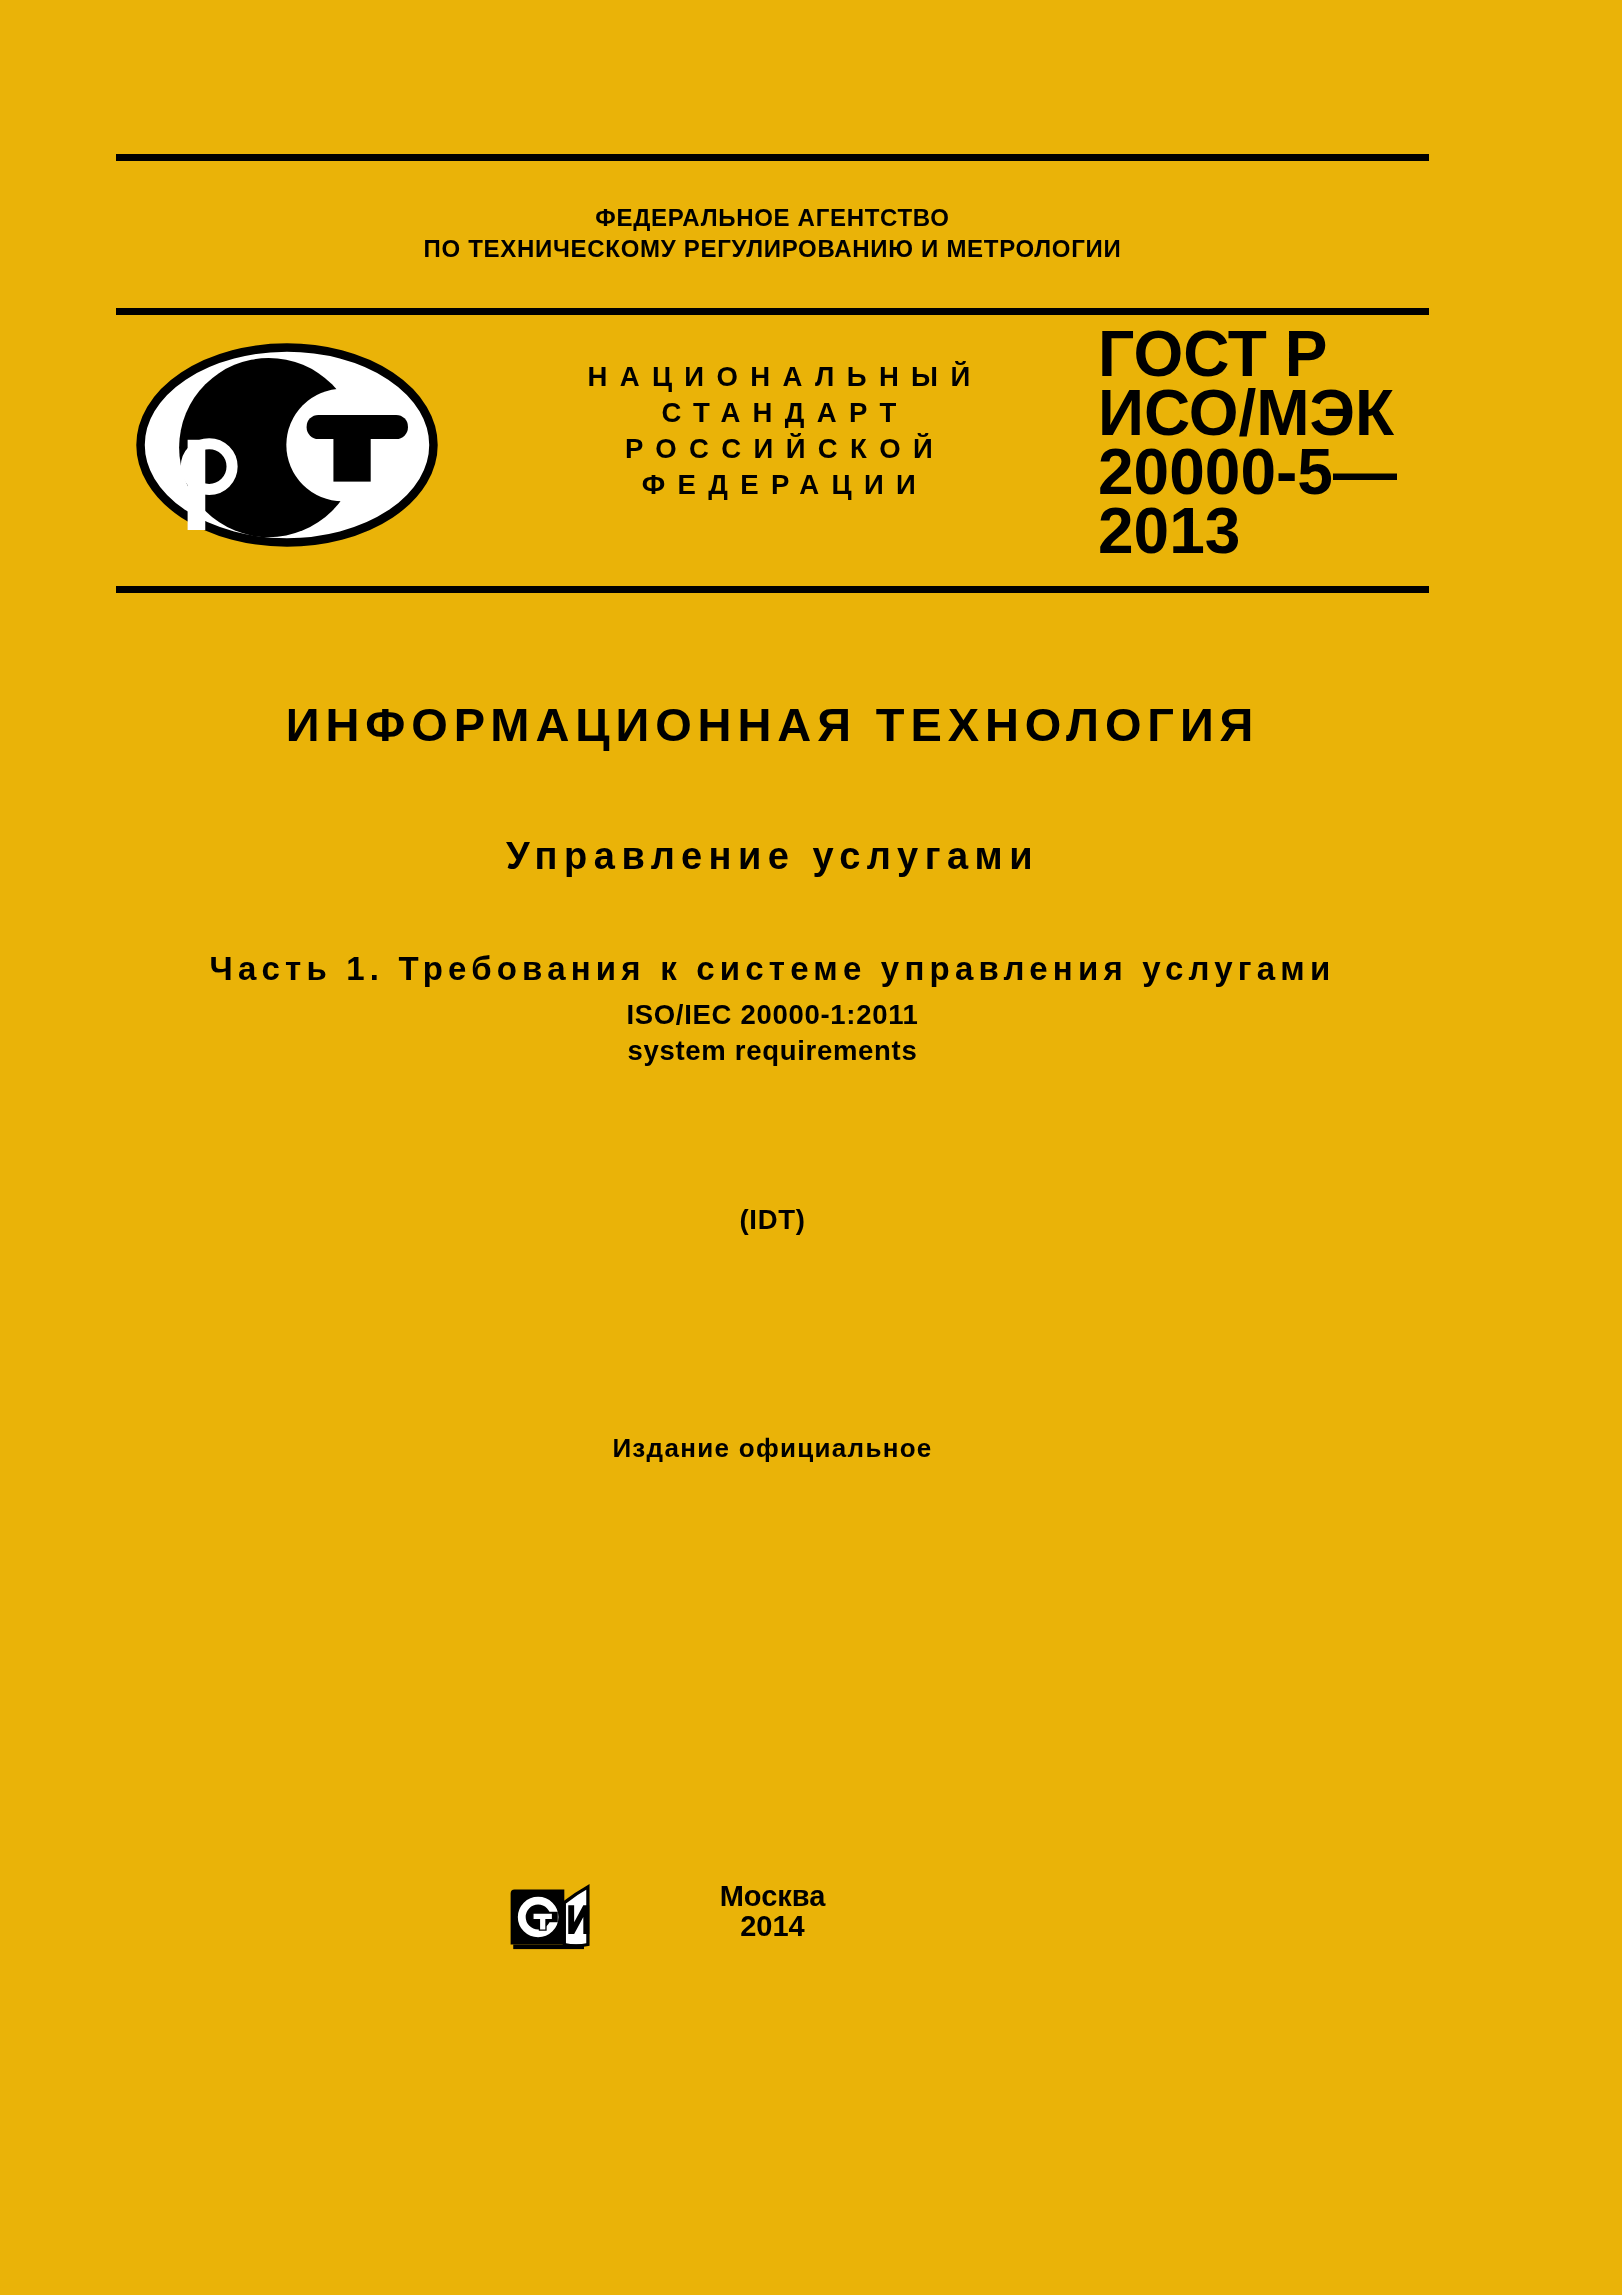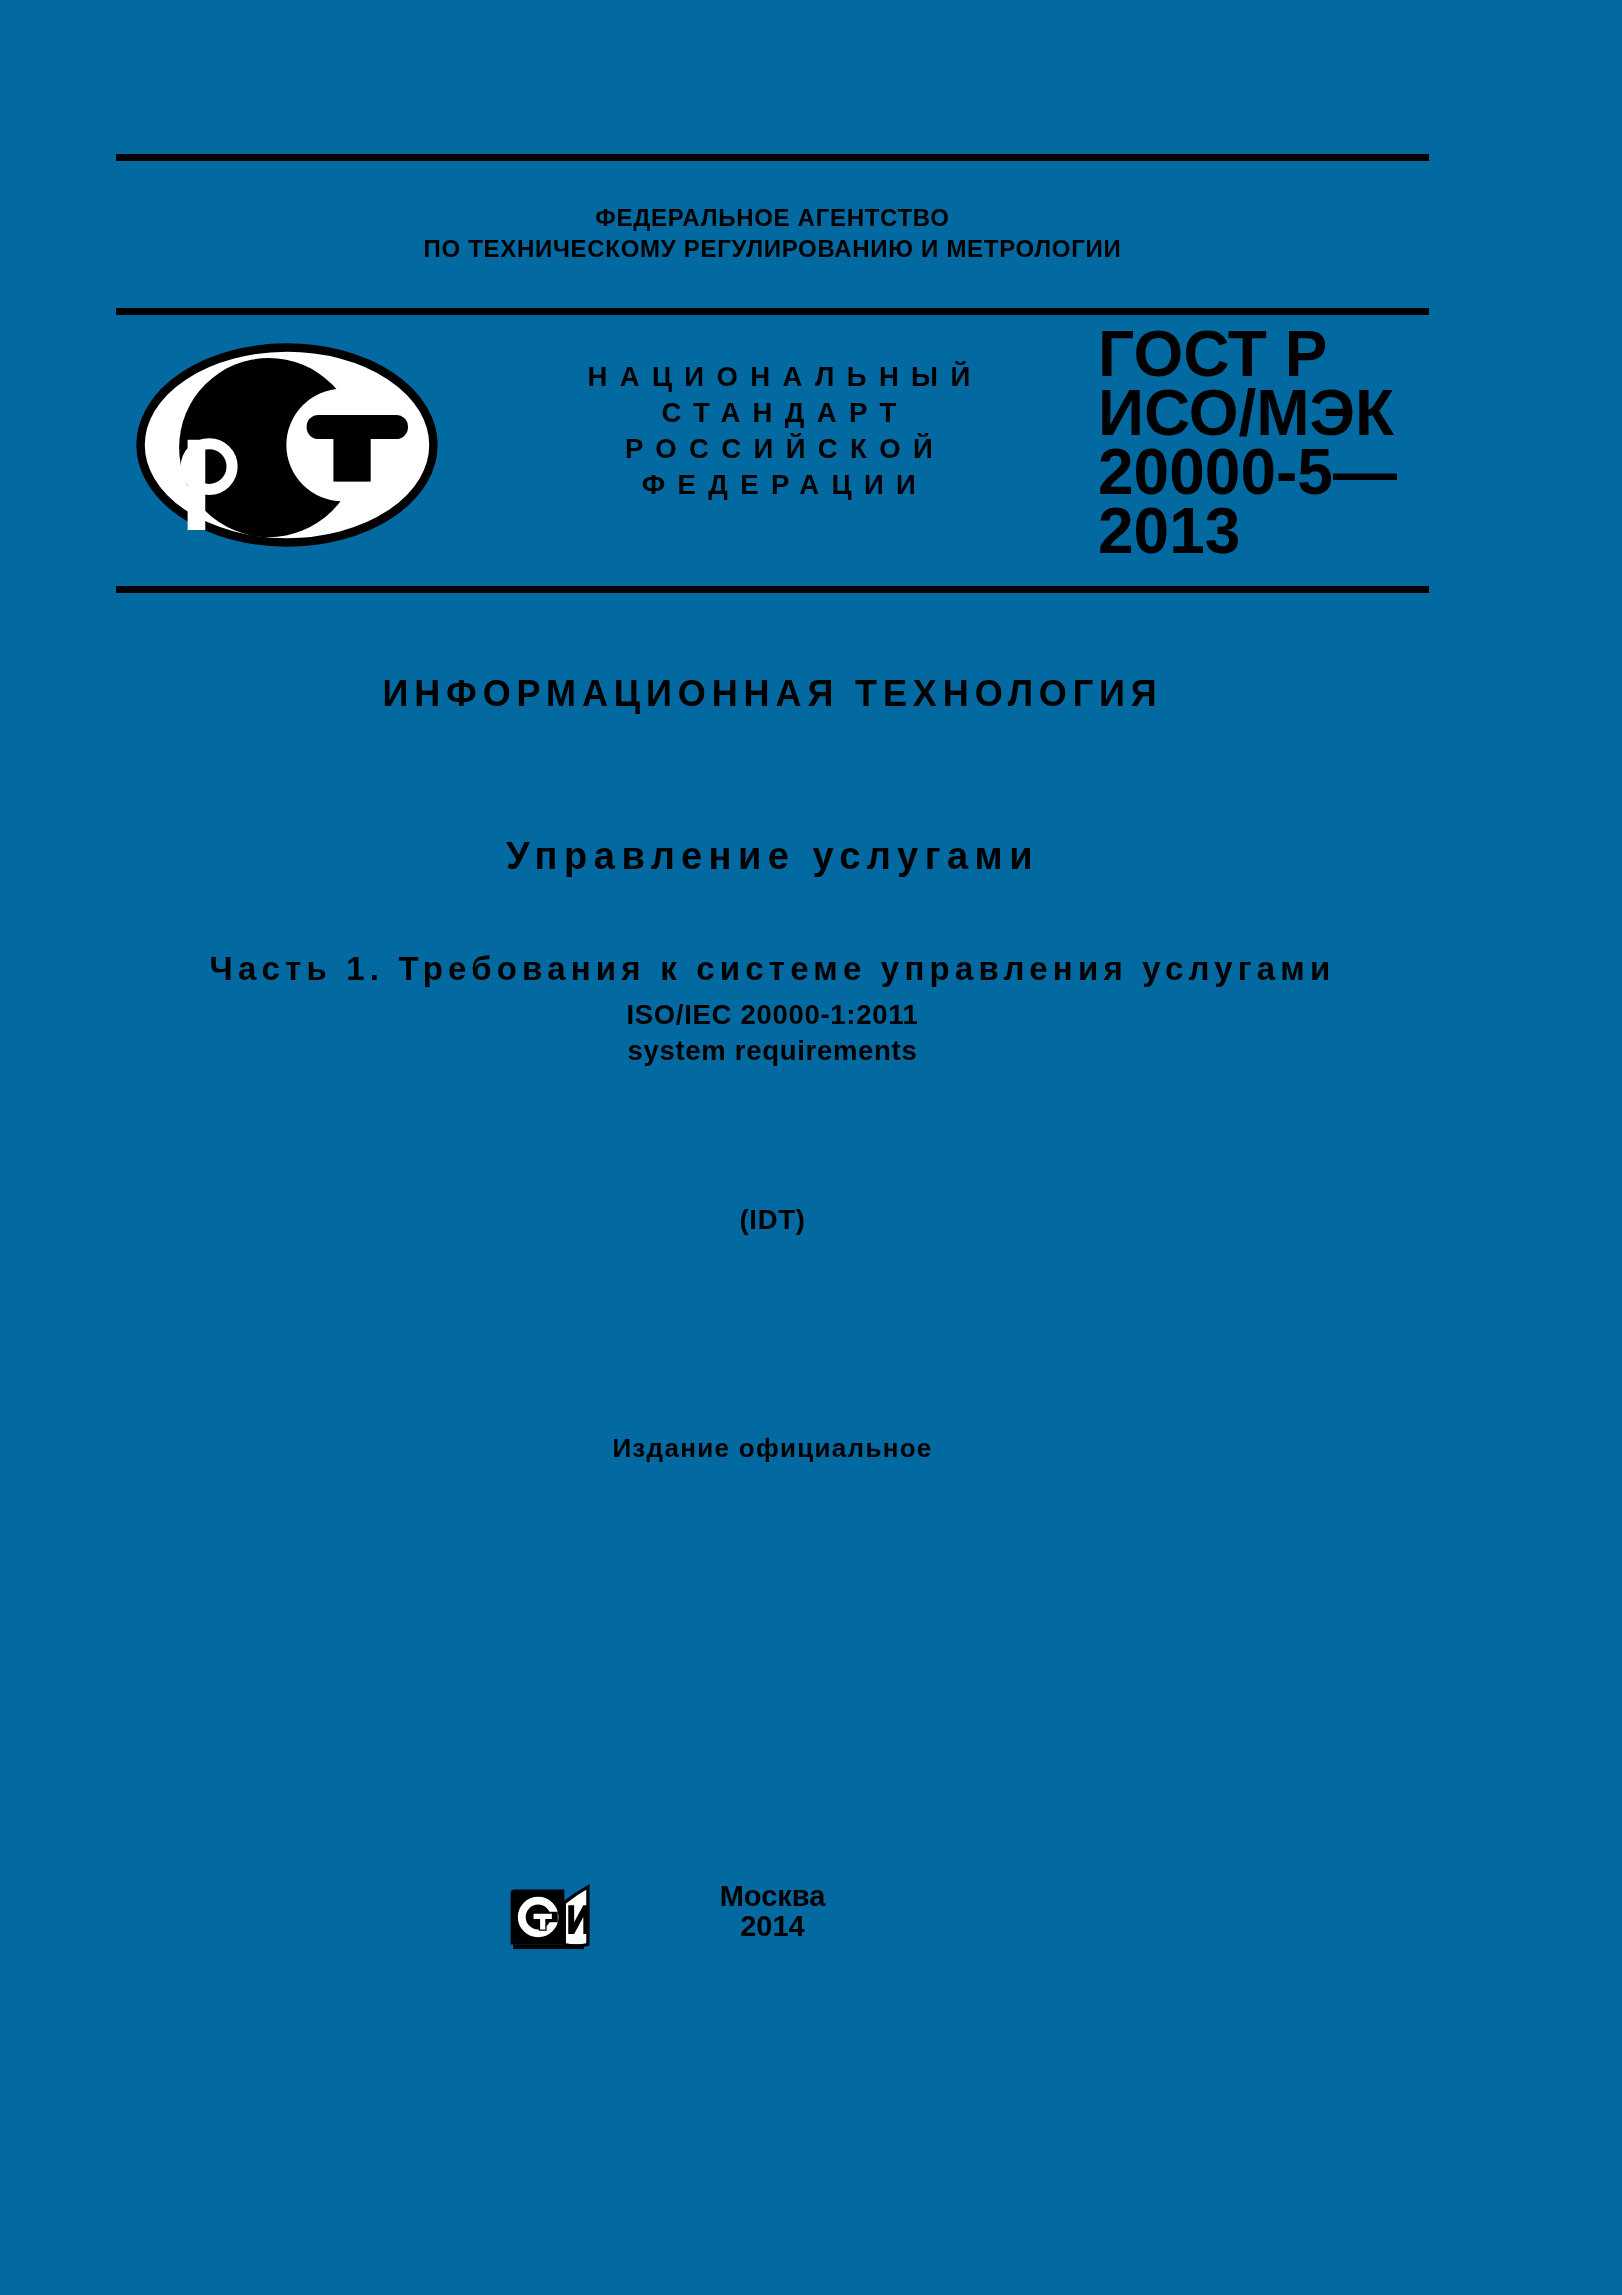--- a/index.html
+++ b/index.html
@@ -4,21 +4,21 @@
 <style>
   html, body {
     margin: 0;
     padding: 0;
     background: #ffffff;
   }
   .page {
     position: relative;
     width: 1623px;
     height: 2295px;
-    background: #0369a1;
+    background: #eab308;
     color: #000000;
     font-family: "Liberation Sans", "DejaVu Sans", sans-serif;
     font-weight: bold;
     overflow: hidden;
   }
   .abs { position: absolute; }
   .rule {
     position: absolute;
     left: 116px;
     width: 1313px;
@@ -66,22 +66,22 @@
     white-space: nowrap;
   }
 
   .centered {
     left: 116px;
     width: 1313px;
     text-align: center;
     white-space: nowrap;
   }
   .title-subject {
-    top: 673px;
-    font-size: 36px;
+    top: 697px;
+    font-size: 47px;
     letter-spacing: 5.9px;
   }
   .title-group {
     top: 835px;
     font-size: 38px;
     letter-spacing: 6.5px;
   }
   .title-part {
     top: 950px;
     font-size: 33px;

